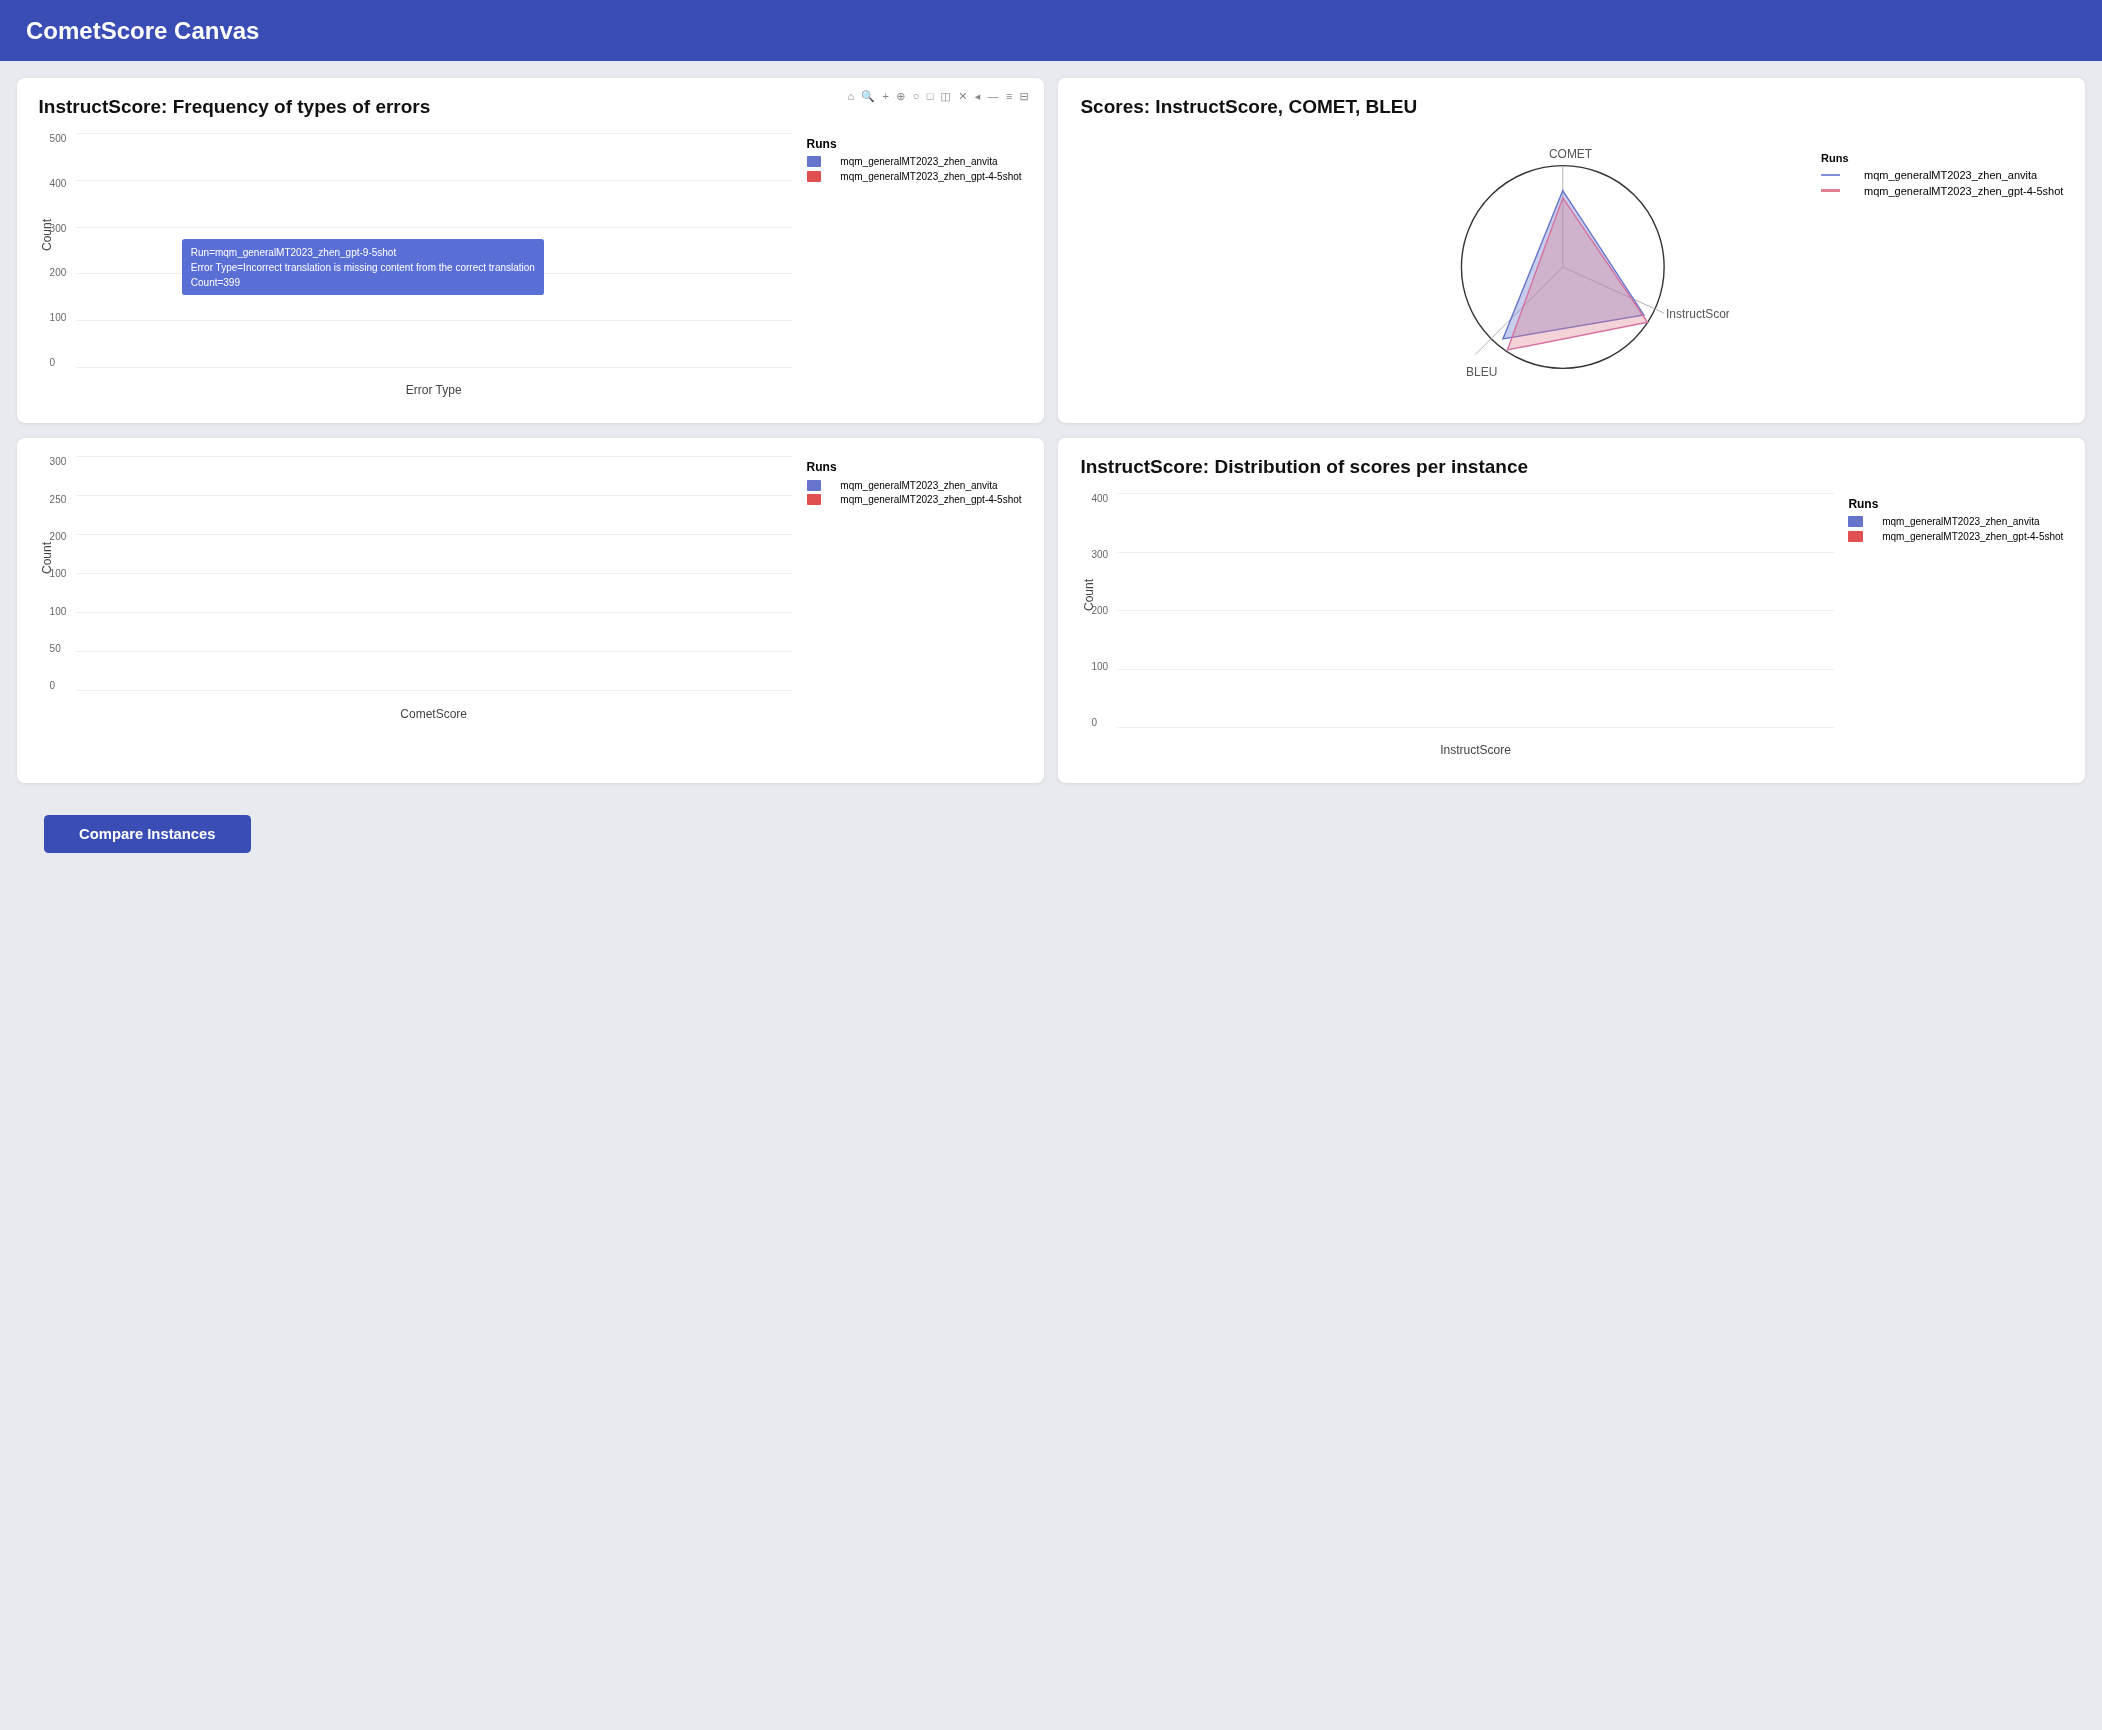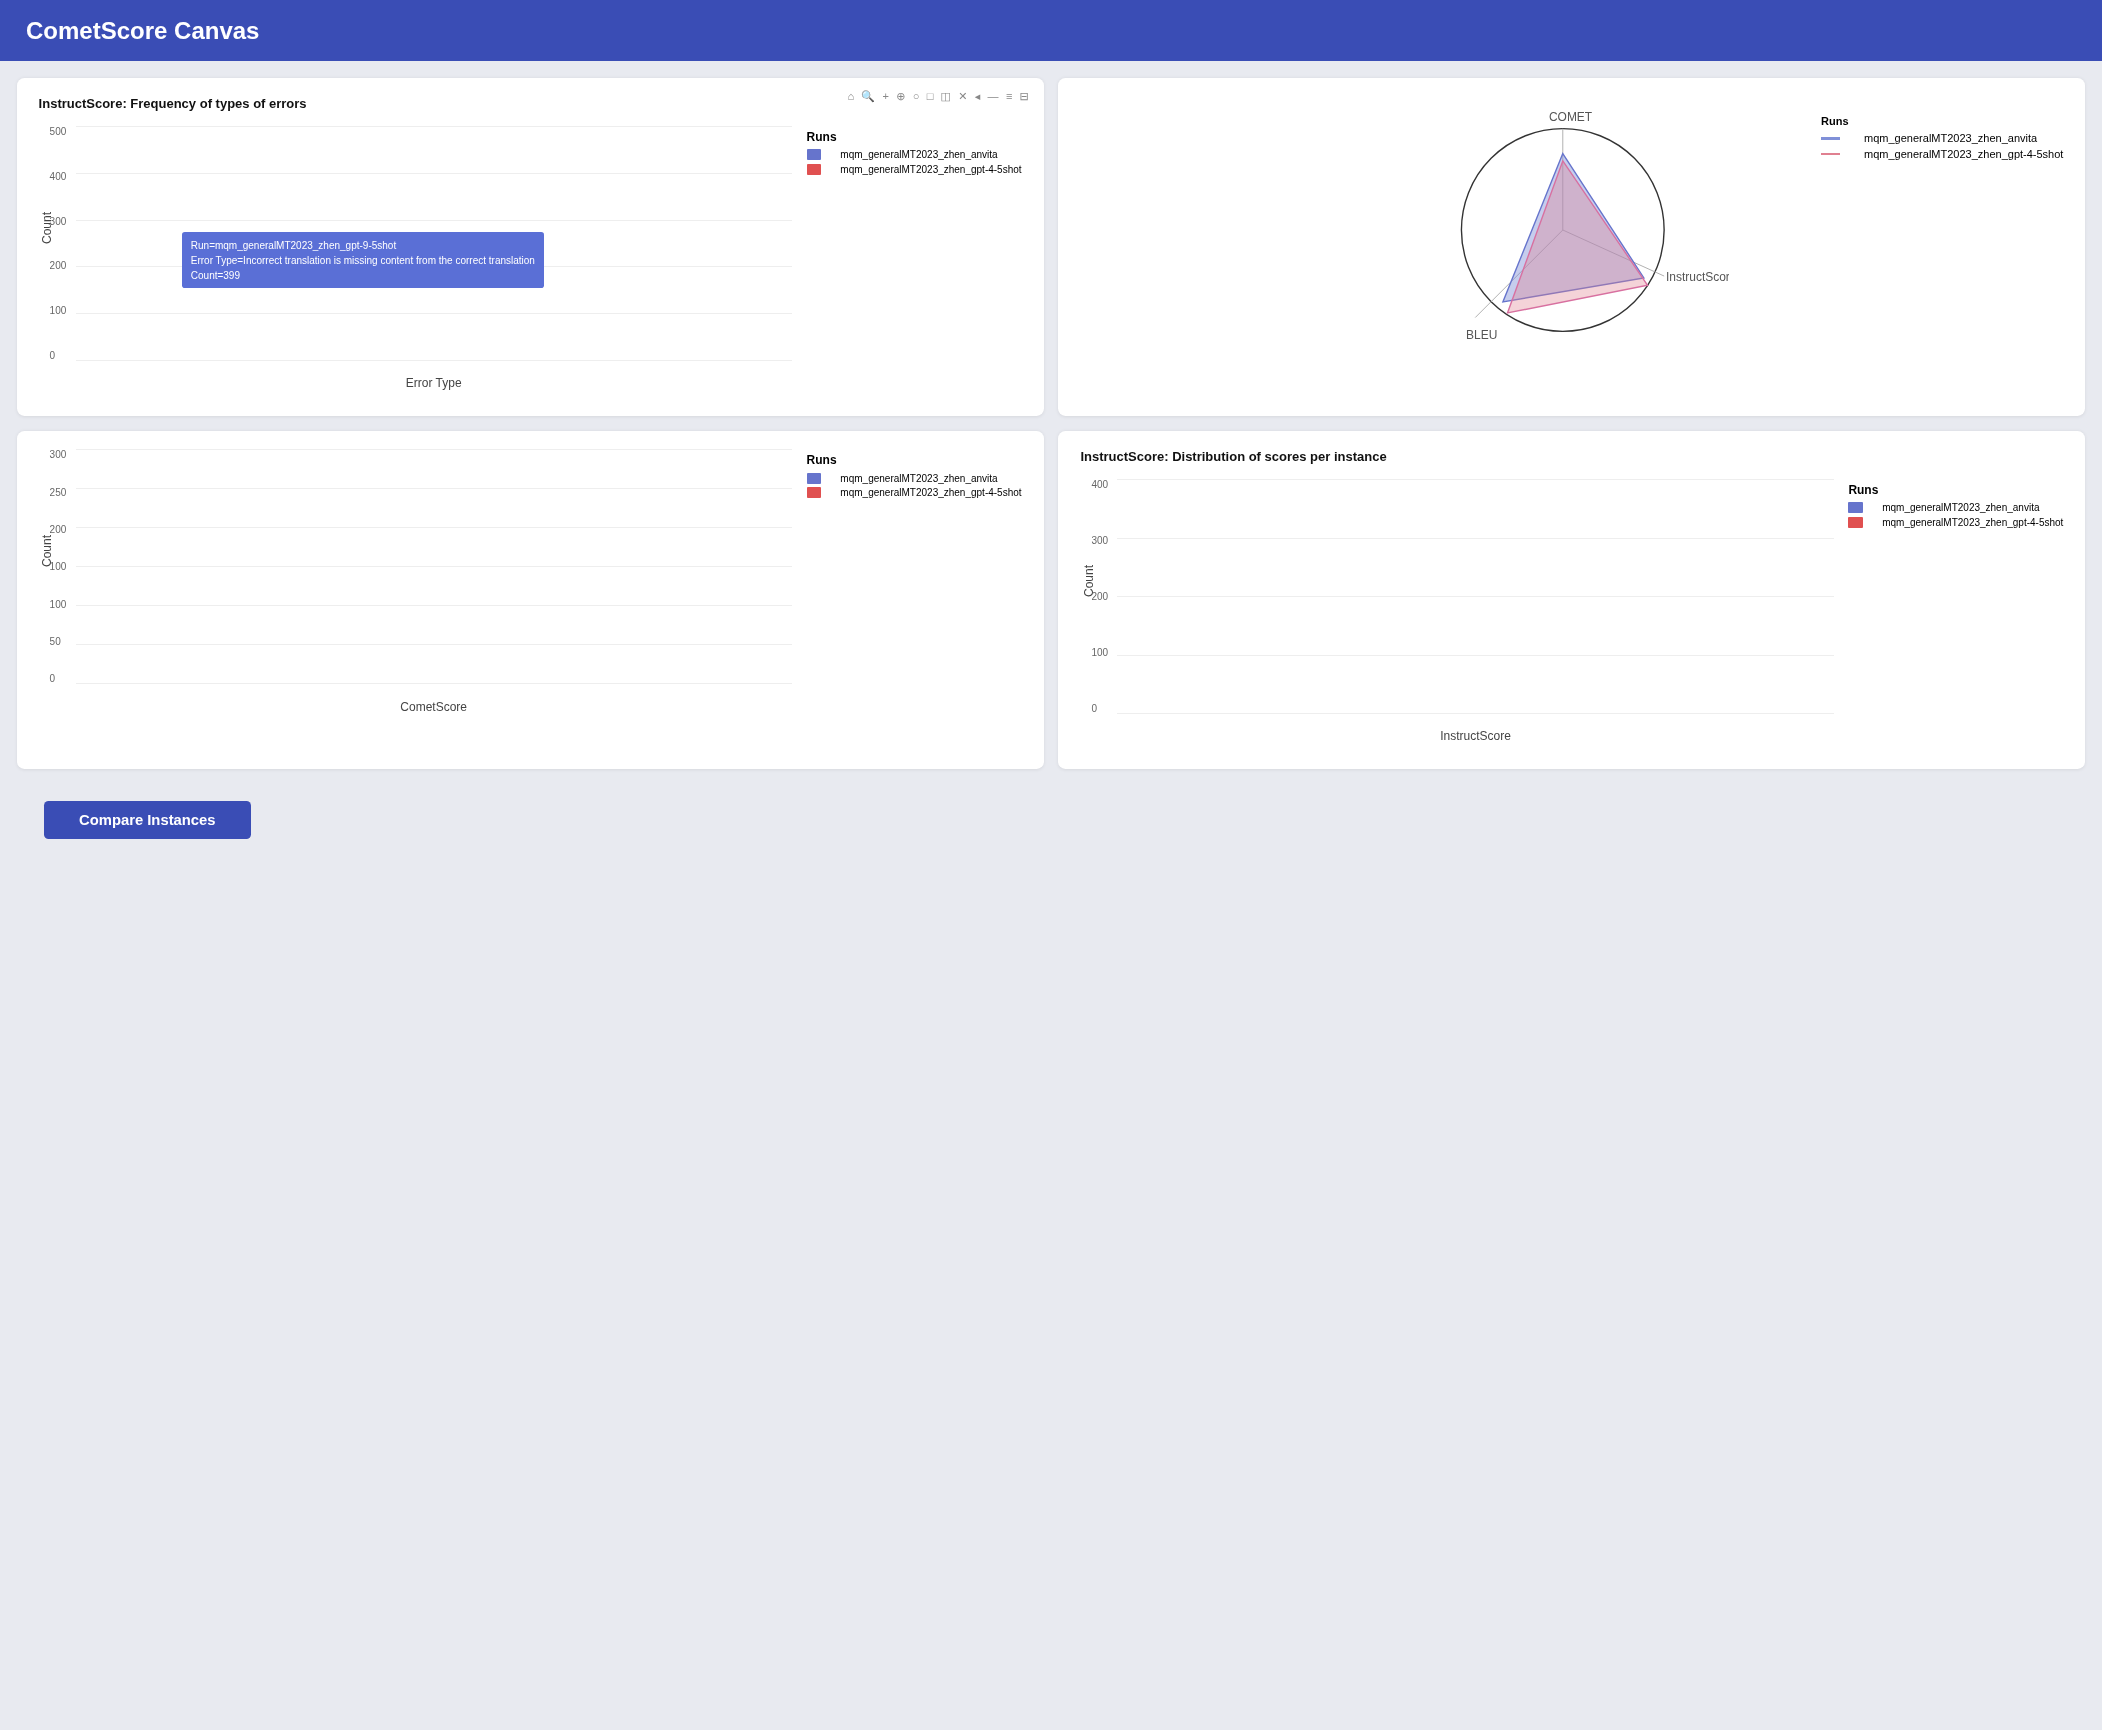--- a/index.html
+++ b/index.html
@@ -26,21 +26,21 @@
       gap: 14.8px;
     }
     .chart-card {
       background: white;
       border-radius: 7.4px;
       padding: 18.5px 22px 22px 22px;
       box-shadow: 0 0.9px 3.7px rgba(0,0,0,0.08);
       position: relative;
     }
     .chart-title {
-      font-size: 13px;
+      font-size: 19px;
       font-weight: bold;
       color: #111;
       margin-bottom: 14.8px;
     }
     .toolbar-icons {
       position: absolute;
       top: 11px;
       right: 13px;
       display: flex;
       gap: 3.7px;
@@ -197,20 +197,21 @@
         </div>
         <div class="legend-item" style="margin-top:3.7px;">
           <span class="legend-box red"></span>
           <span style="font-size:10px;">mqm_generalMT2023_zhen_gpt-4-5shot</span>
         </div>
       </div>
     </div>
   </div>
 
   <div class="chart-card">
+    <div class="chart-title">Scores: InstructScore, COMET, BLEU</div>
     <div style="display:flex; align-items:center; justify-content:center; height:268px; position:relative;">
 
       <svg width="314" height="258" viewBox="0 0 340 280">
 
         <circle cx="160" cy="140" r="110" fill="none" stroke="#333" stroke-width="1.5"></circle>
 
         <line x1="160" y1="140" x2="160" y2="30" stroke="#aaa" stroke-width="1"></line>
 
         <line x1="160" y1="140" x2="270" y2="190" stroke="#aaa" stroke-width="1"></line>
 

